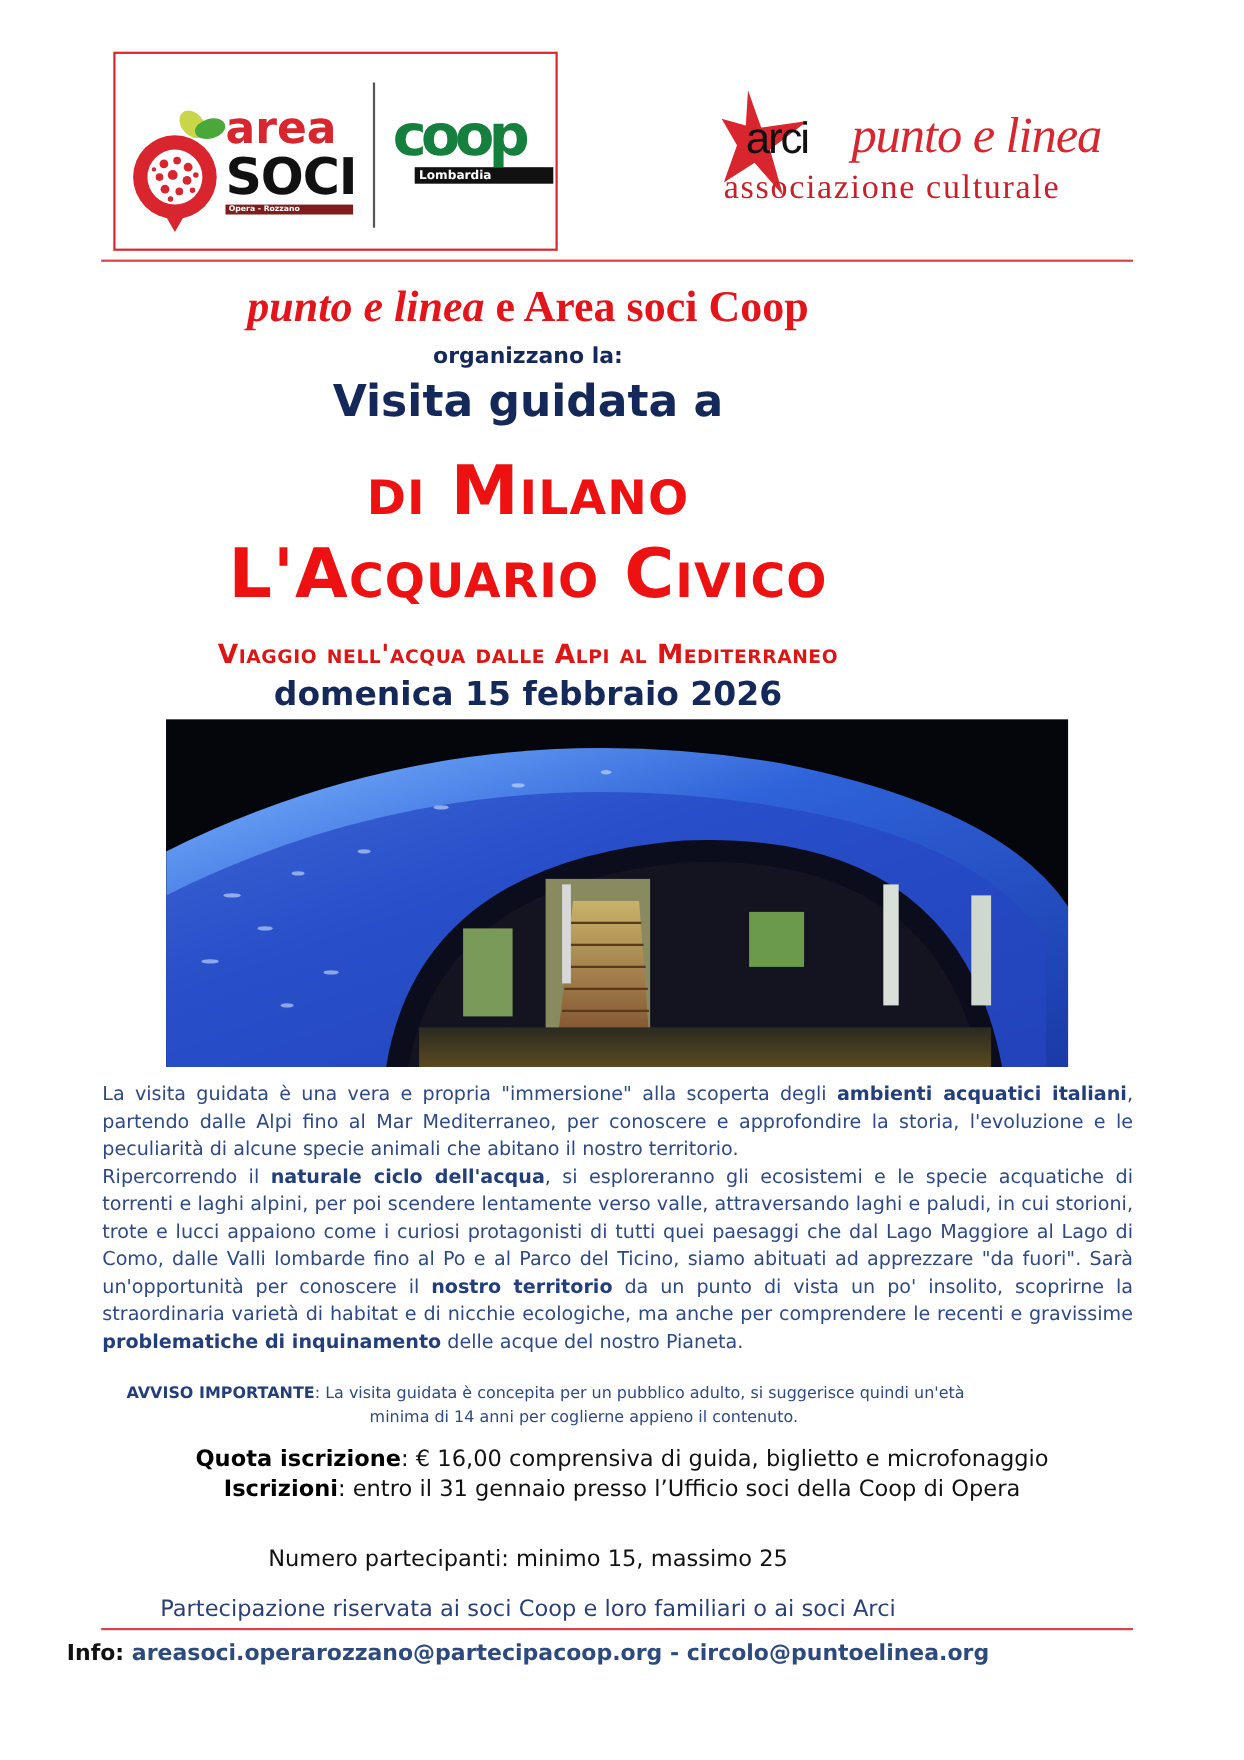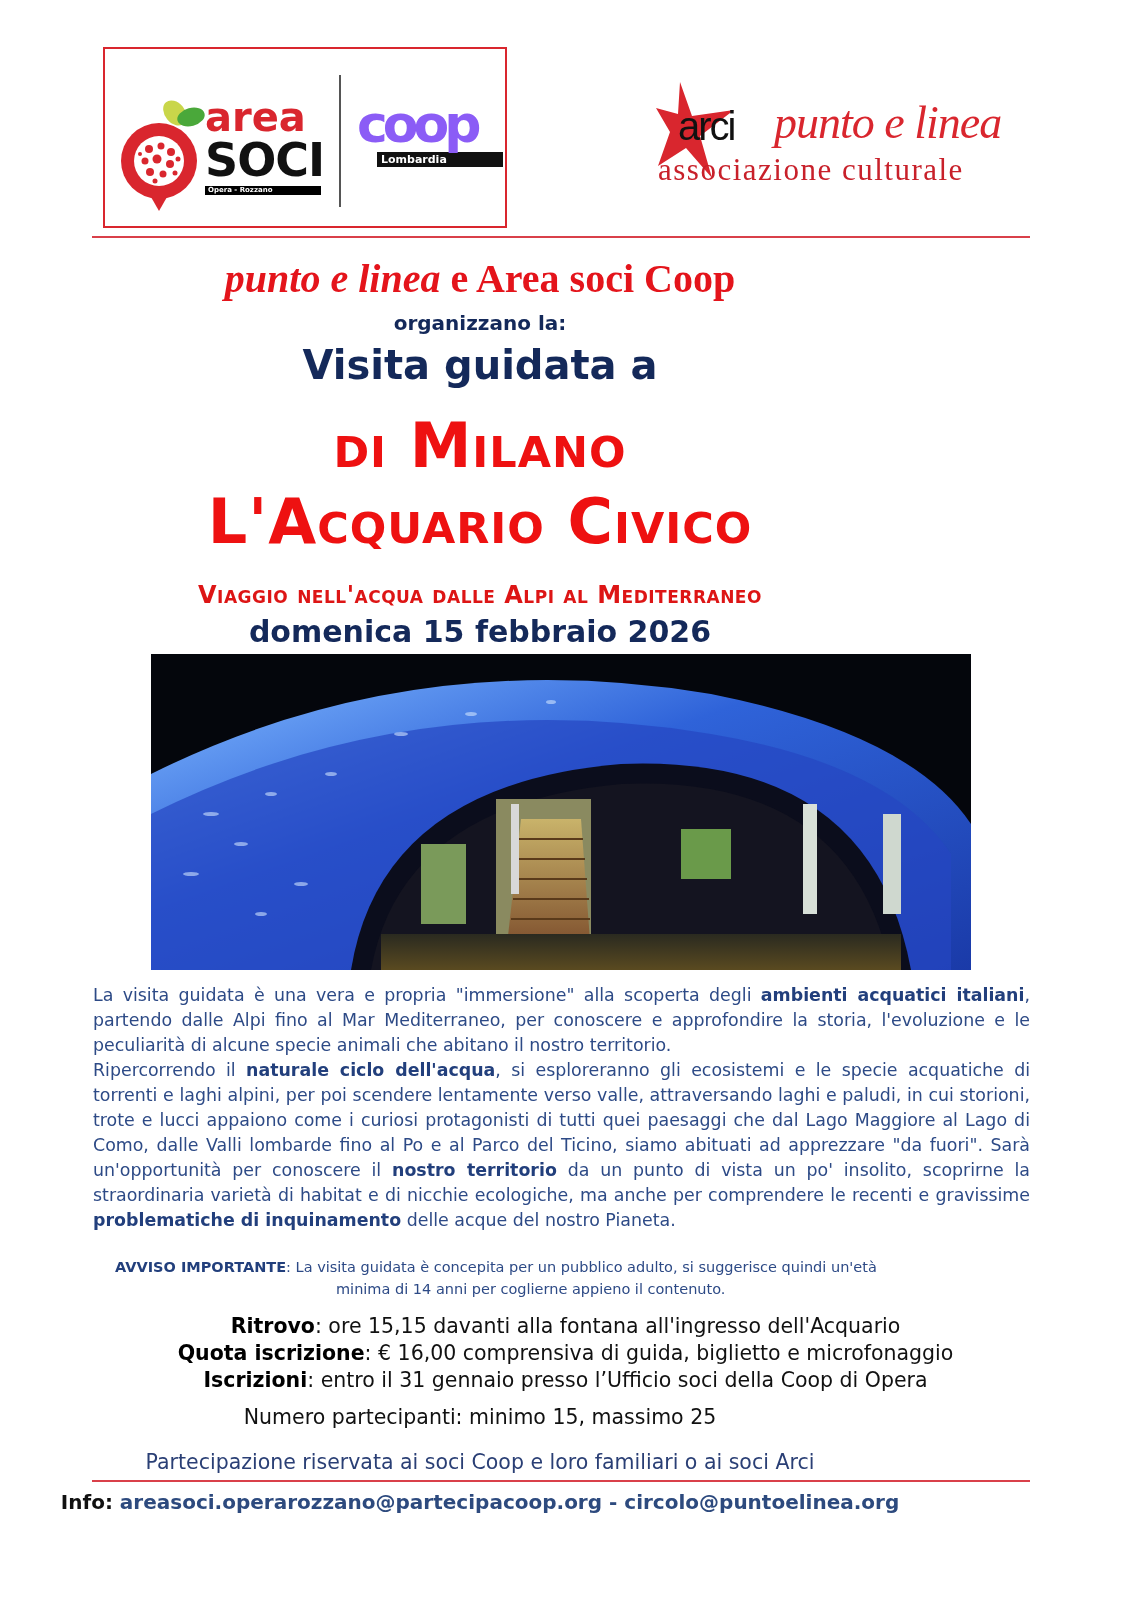--- a/index.html
+++ b/index.html
@@ -9,26 +9,26 @@
     .logo-box {
       position: absolute; left: 103px; top: 47px; width: 404px; height: 181px;
       border: 2px solid #d9262e; box-sizing: border-box;
     }
     .areasoci { position: absolute; left: 10px; top: 20px; width: 210px; height: 150px; }
     .pomegranate { position: absolute; left: 0; top: 30px; }
     .areasoci-text { position: absolute; left: 90px; top: 28px; font-family: "DejaVu Sans", sans-serif; font-weight: bold; line-height: 1; }
     .areasoci-text .area { color: #d9262e; font-size: 40px; letter-spacing: 0px; }
     .areasoci-text .soci { color: #111; font-size: 46px; letter-spacing: -1px; }
     .areasoci-text .loc {
-      display: block; background: #000000; color: #fff; font-size: 7px; padding: 1px 3px;
+      display: block; background: #7f1d1d; color: #fff; font-size: 7px; padding: 1px 3px;
       width: 110px; margin-top: 3px; font-weight: bold;
     }
     .logo-divider { position: absolute; left: 234px; top: 26px; width: 2px; height: 132px; background: #555; }
     .coop { position: absolute; left: 252px; top: 52px; width: 130px; }
-    .coop-word { color: #8b5cf6; font-family: "DejaVu Sans", sans-serif; font-weight: bold; font-size: 52px; letter-spacing: -5px; line-height: 0.9; }
+    .coop-word { color: #15803d; font-family: "DejaVu Sans", sans-serif; font-weight: bold; font-size: 52px; letter-spacing: -5px; line-height: 0.9; }
     .coop-region { background: #111; color: #fff; font-size: 11px; font-weight: bold; padding: 1px 4px; width: 118px; margin-top: 4px; margin-left: 20px; }
 
     .arci { position: absolute; left: 656px; top: 82px; width: 380px; height: 110px; }
     .arci-star { position: absolute; left: 0; top: 0; }
     .arci-word { position: absolute; left: 22px; top: 22px; font-family: "Liberation Sans", sans-serif; font-size: 40px; color: #111; letter-spacing: -2px; }
     .arci-name { position: absolute; left: 118px; top: 14px; font-family: "Liberation Serif", serif; font-style: italic; color: #d9262e; font-size: 46px; letter-spacing: -1px; }
     .arci-sub { position: absolute; left: 2px; top: 70px; font-family: "Liberation Serif", serif; color: #c8202a; font-size: 31px; letter-spacing: 1.5px; }
 
     .rule { position: absolute; left: 92px; width: 938px; height: 2px; background: #d9404a; }
 
@@ -183,21 +183,20 @@
   <span>La visita  guidata è  una  vera  e  propria "immersione"  alla scoperta degli </span><b>ambienti acquatici italiani</b><span>, partendo dalle Alpi fino al Mar Mediterraneo, per conoscere e approfondire la storia, l'evoluzione e le peculiarità di alcune specie animali che abitano il nostro territorio.</span><br>
   <span>Ripercorrendo il </span><b>naturale ciclo dell'acqua</b><span>, si esploreranno gli ecosistemi e le specie acquatiche di torrenti e laghi alpini, per poi scendere lentamente verso valle, attraversando laghi e paludi, in cui storioni, trote e lucci appaiono come i curiosi protagonisti di tutti quei paesaggi che dal Lago Maggiore al Lago di Como, dalle Valli lombarde fino al Po e al Parco del Ticino, siamo abituati ad apprezzare "da fuori".  Sarà un'opportunità per conoscere il </span><b>nostro territorio</b><span> da un punto di vista un po' insolito, scoprirne la straordinaria varietà di habitat e di nicchie ecologiche, ma anche per comprendere le  recenti  e  gravissime </span><b>problematiche di inquinamento</b><span> delle acque del nostro Pianeta.</span>
 </div>
 
 <div class="notice">
   <span class="label">AVVISO IMPORTANTE</span><span>: La visita guidata è concepita per un pubblico adulto, si suggerisce quindi un'età</span>
   <span class="line2">minima di 14 anni per coglierne appieno il contenuto.</span>
 </div>
 
 <div class="details">
-  <div><b>Ritrovo</b><span>: ore 15,15 davanti alla fontana all'ingresso dell'Acquario</span></div>
   <div><b>Quota iscrizione</b><span>: € 16,00 comprensiva di guida, biglietto e microfonaggio</span></div>
   <div><b>Iscrizioni</b><span>: entro il 31 gennaio presso l’Ufficio soci della Coop di Opera</span></div>
 </div>
 <div class="center participants">Numero partecipanti: minimo 15, massimo 25</div>
 <div class="center reserved">Partecipazione riservata ai soci Coop e loro familiari o ai soci Arci</div>
 
 <div class="rule" style="top:1480px;"></div>
 
 <div class="center info">
   <span class="lbl">Info</span><span class="lbl">: </span><span class="mail">areasoci.operarozzano@partecipacoop.org</span><span class="mail"> - </span><span class="mail">circolo@puntoelinea.org</span>

